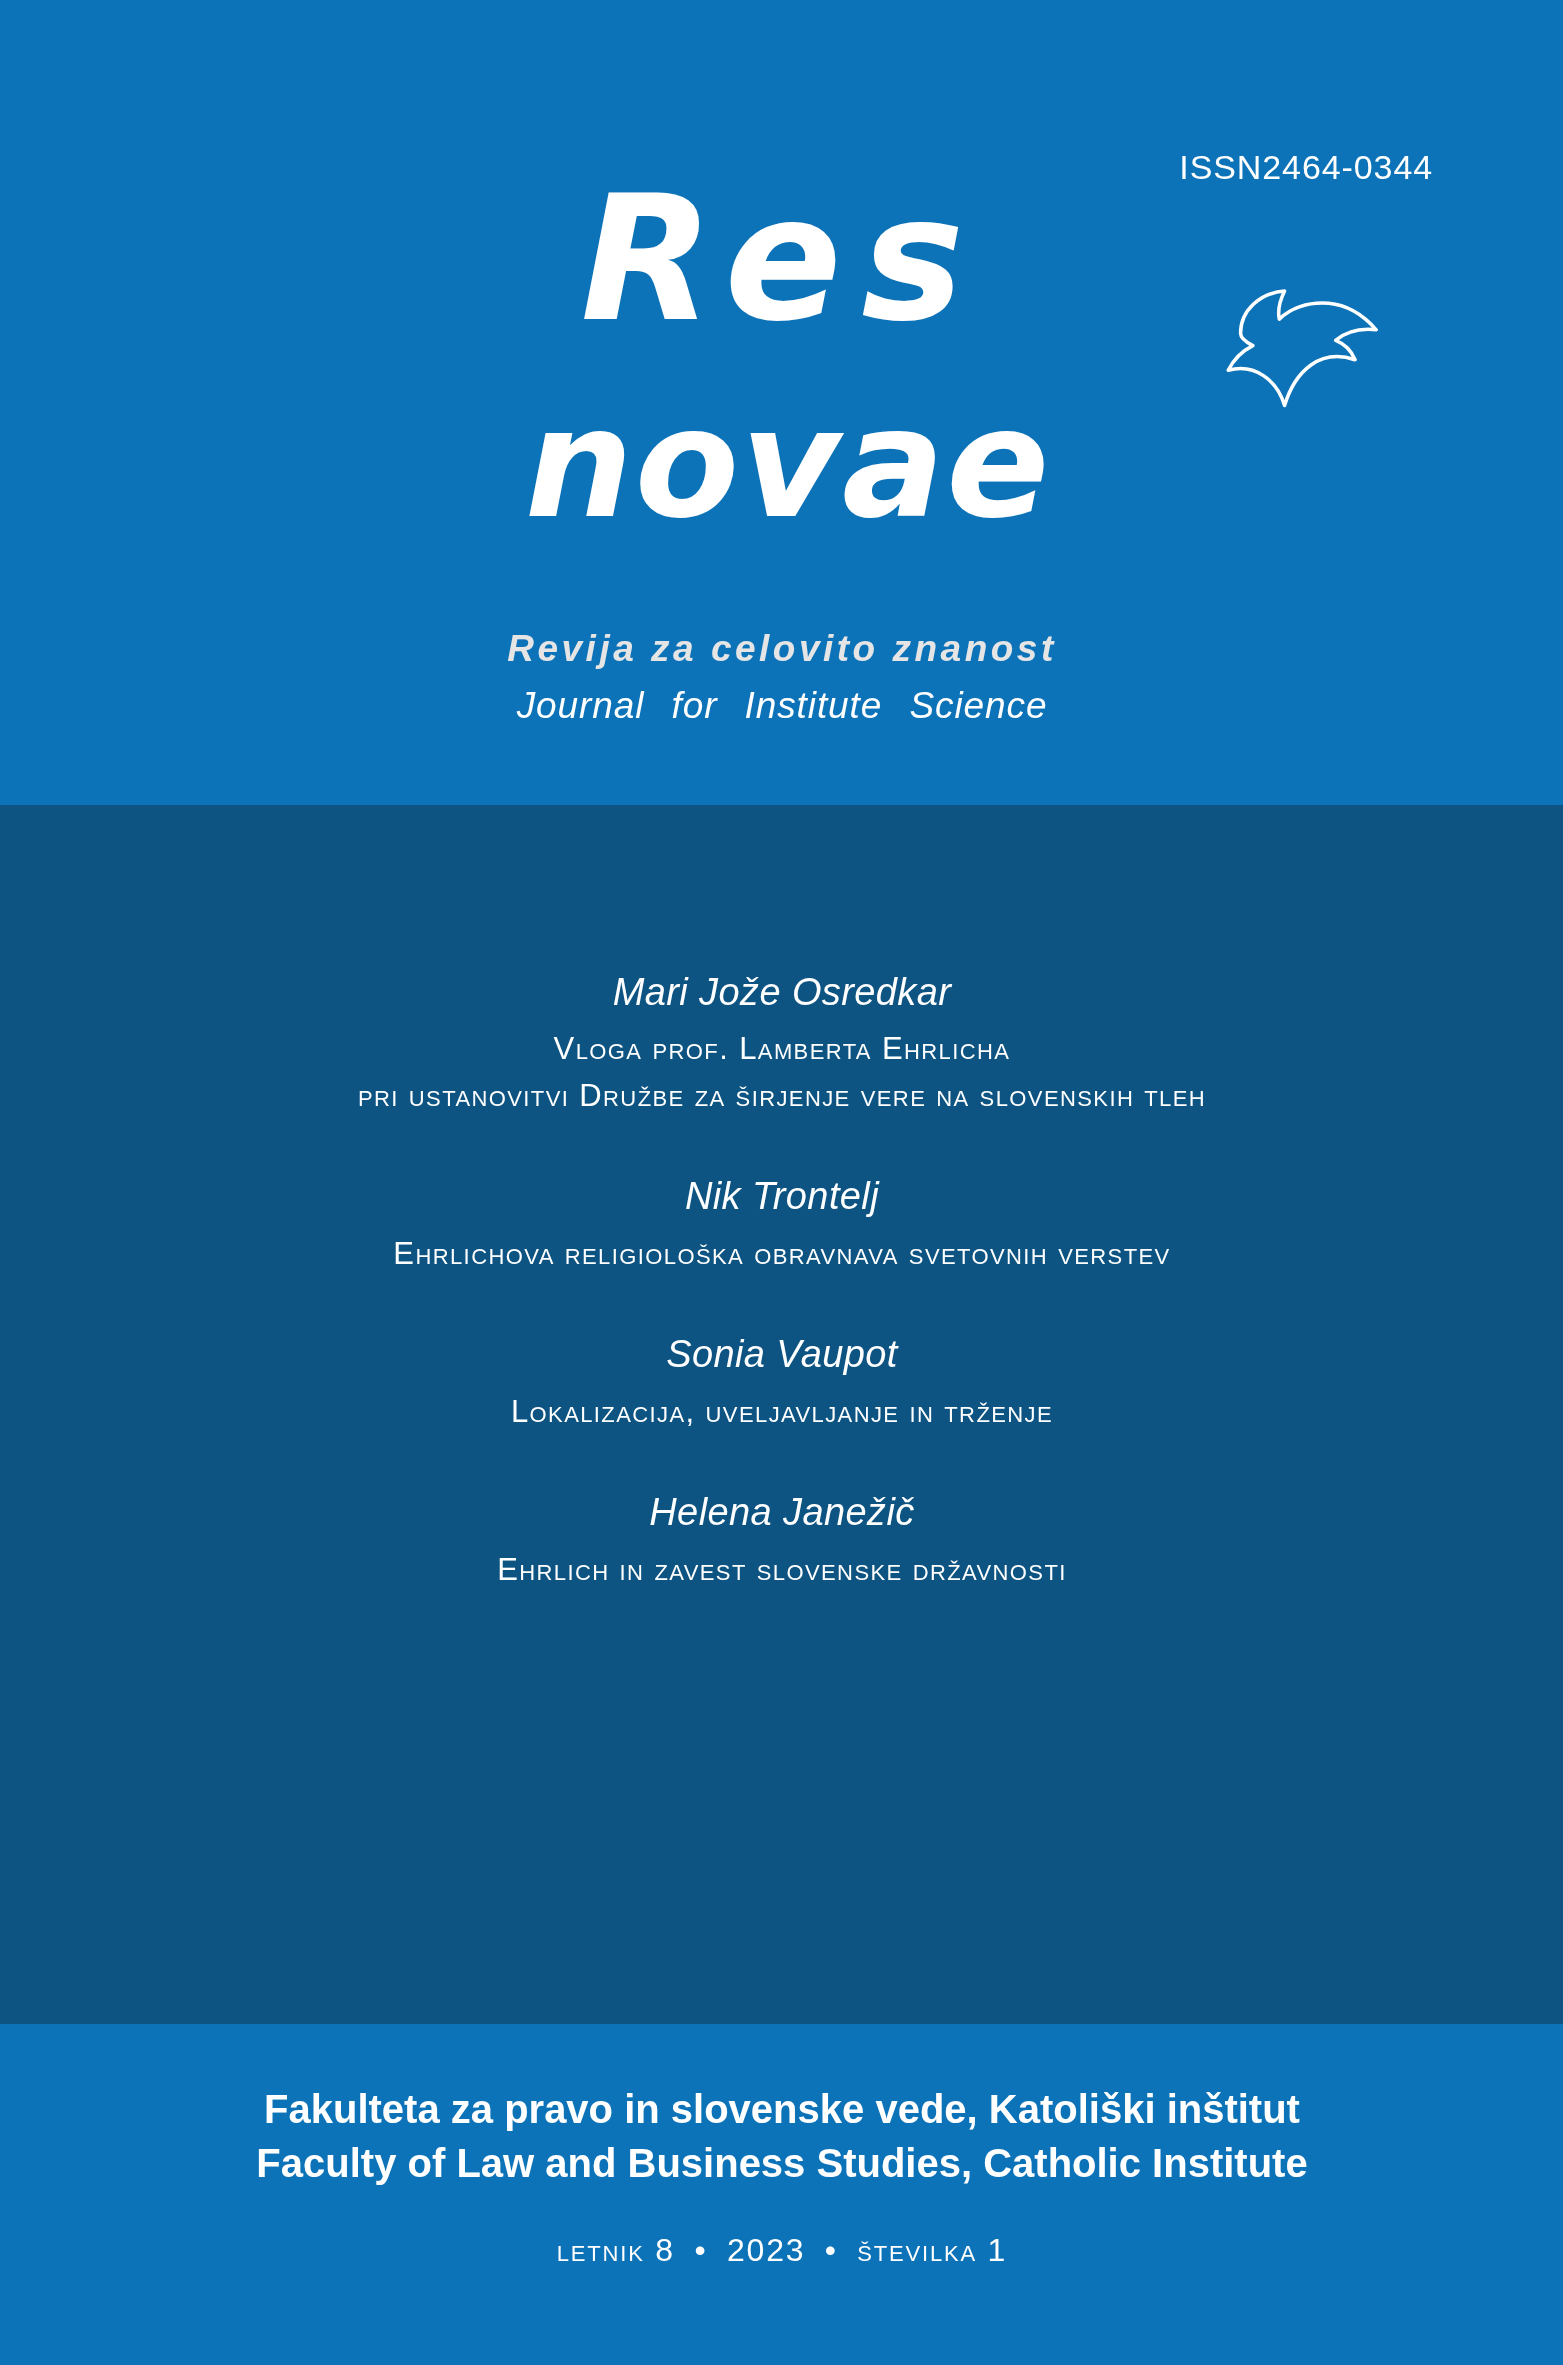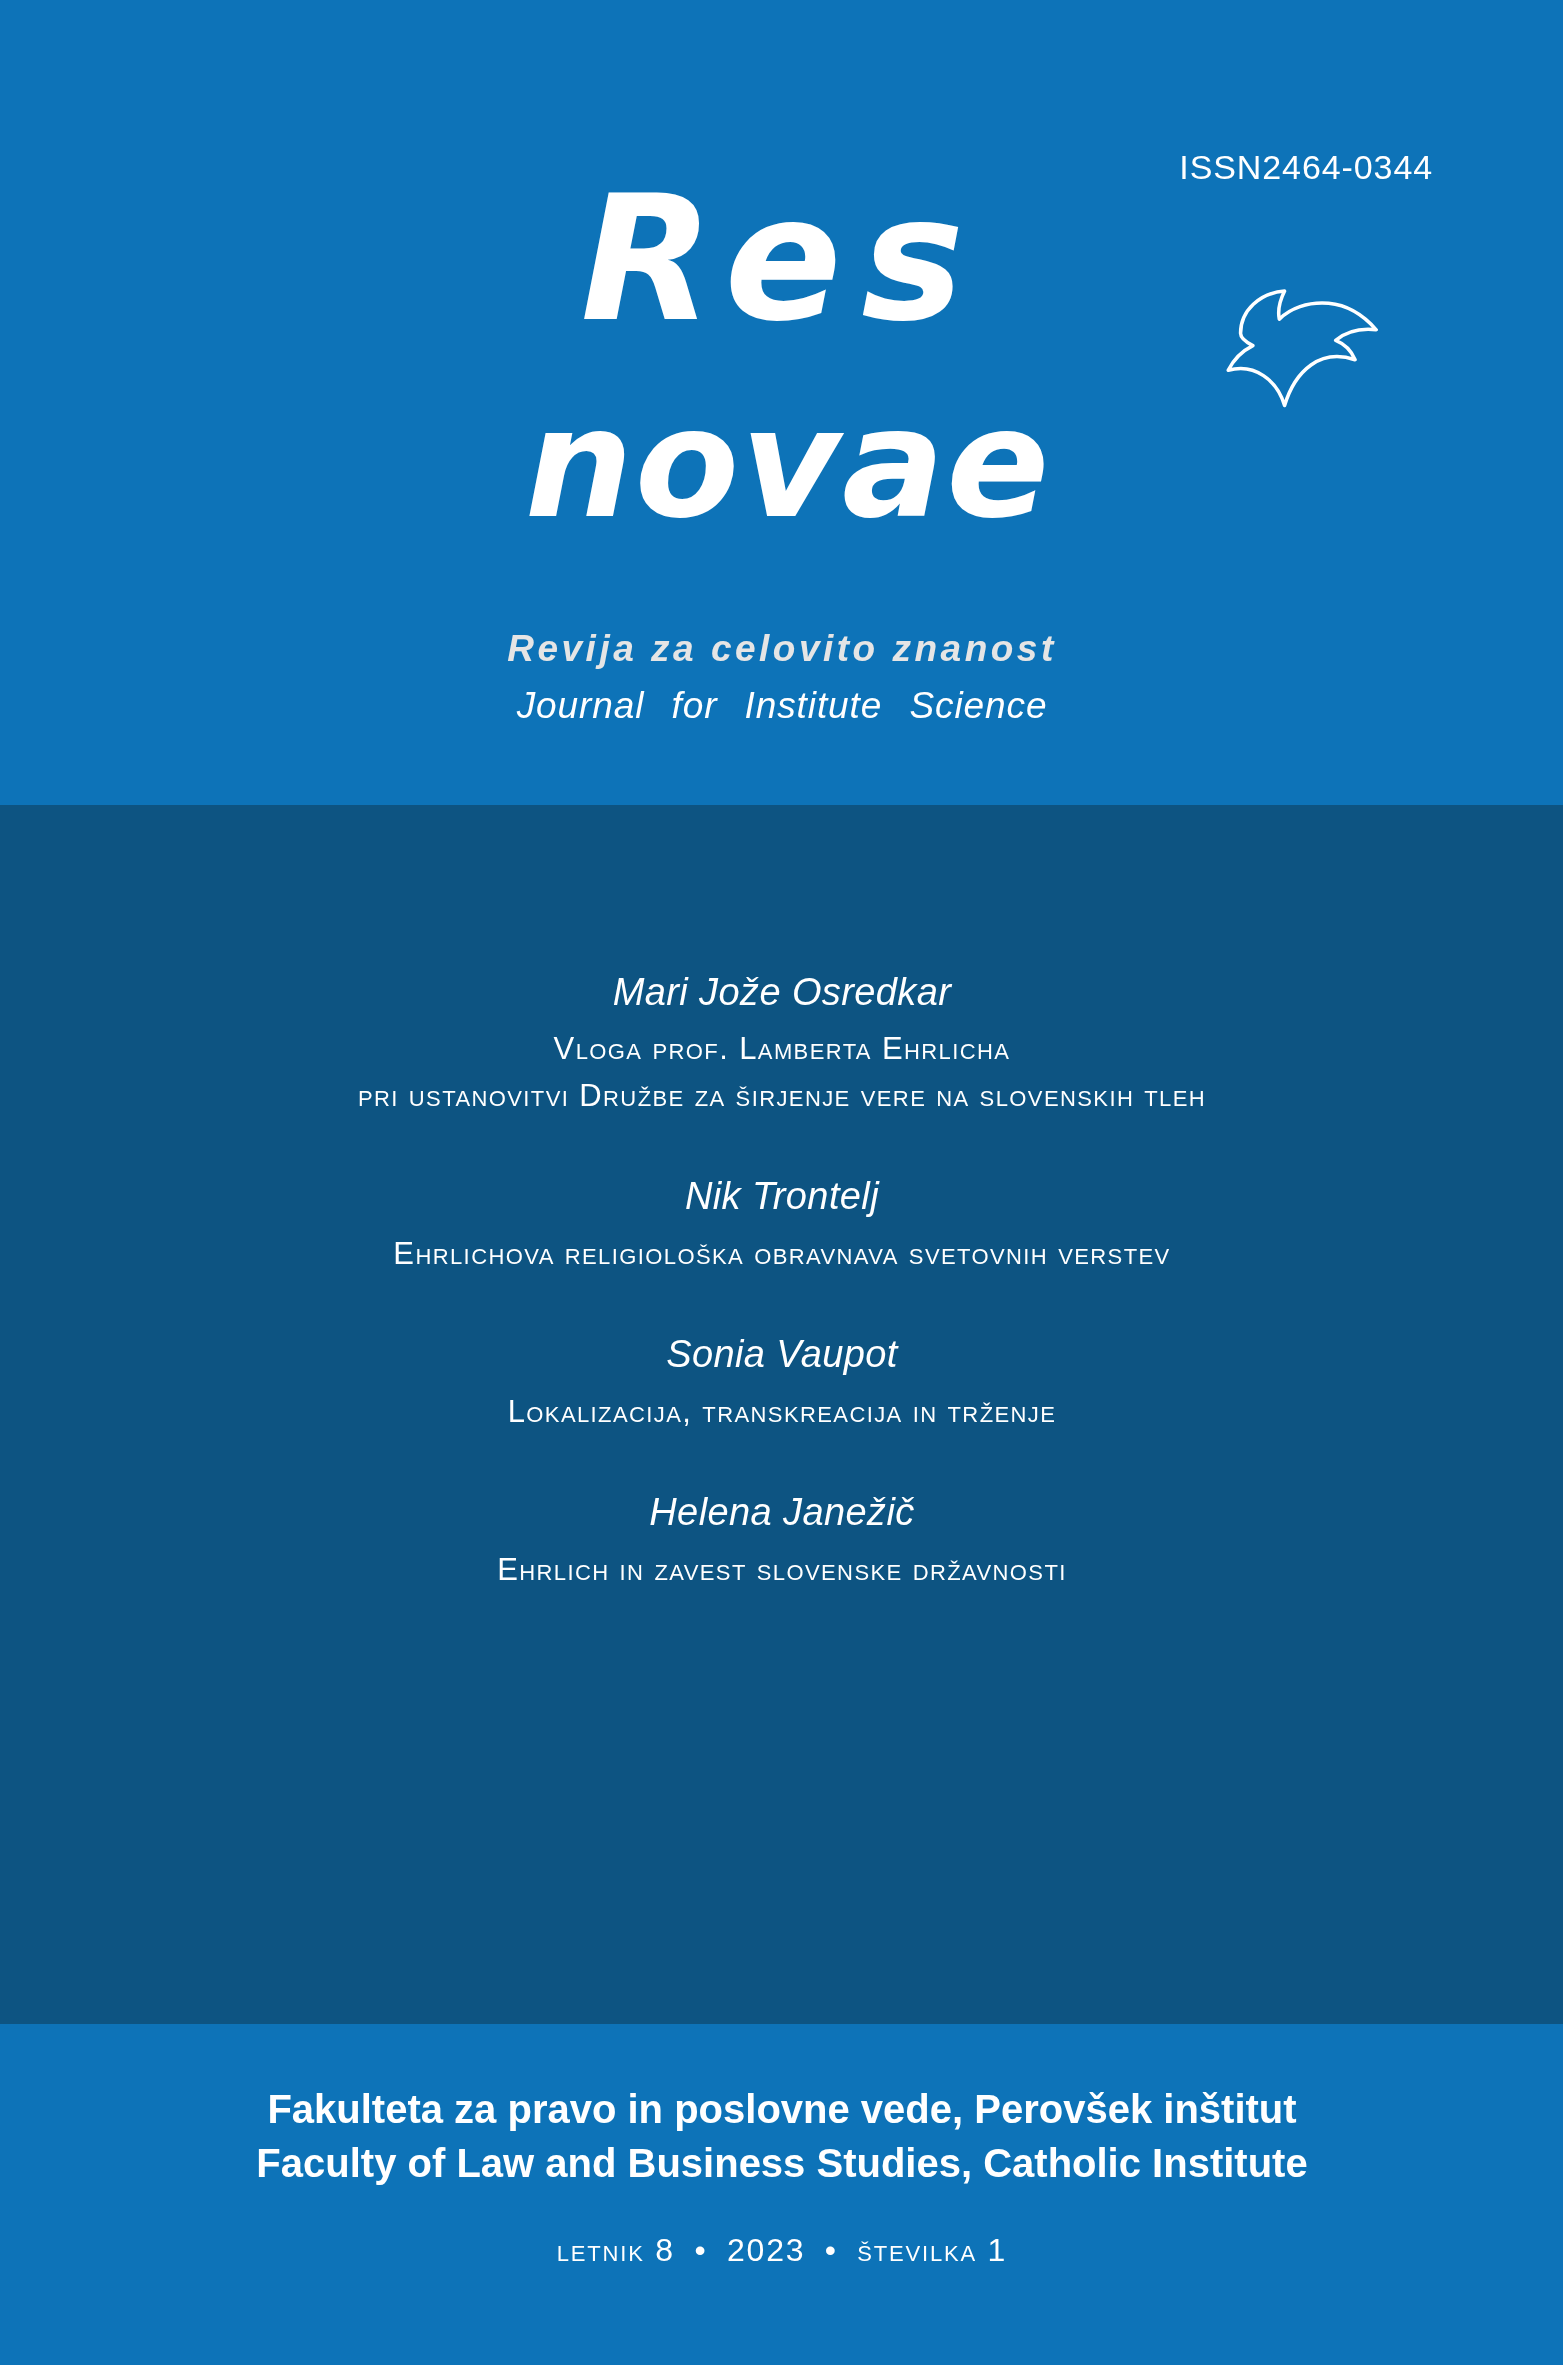--- a/index.html
+++ b/index.html
@@ -200,34 +200,34 @@
     </div>
 
 
     <div class="entry">
       <div class="author">Nik Trontelj</div>
       <div class="title-line">Ehrlichova religiološka obravnava svetovnih verstev</div>
     </div>
 
     <div class="entry">
       <div class="author">Sonia Vaupot</div>
-      <div class="title-line">Lokalizacija, transkreacija in trženje</div>
+      <div class="title-line">Lokalizacija, uveljavljanje in trženje</div>
     </div>
 
     <div class="entry">
       <div class="author">Helena Janežič</div>
       <div class="title-line">Ehrlich in zavest slovenske državnosti</div>
     </div>
 
   </div>
 
   <div class="bottom-band"></div>
 
   <div class="publisher">
-    <div>Fakulteta za pravo in poslovne vede, Perovšek inštitut</div>
+    <div>Fakulteta za pravo in slovenske vede, Katoliški inštitut</div>
     <div>Faculty of Law and Business Studies, Catholic Institute</div>
   </div>
 
   <div class="issue-line">
     <span>letnik</span>
     <span>8</span>
     <span class="dot">•</span>
     <span>2023</span>
     <span class="dot">•</span>
     <span>številka</span>

